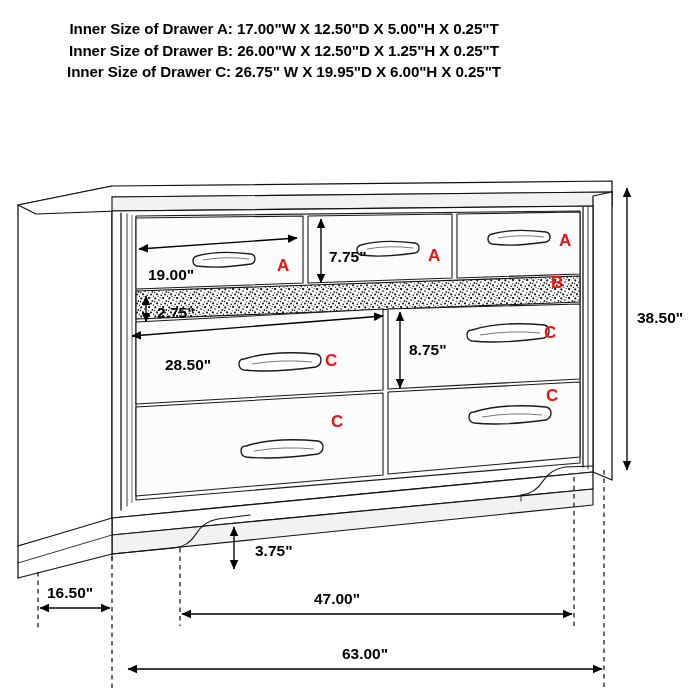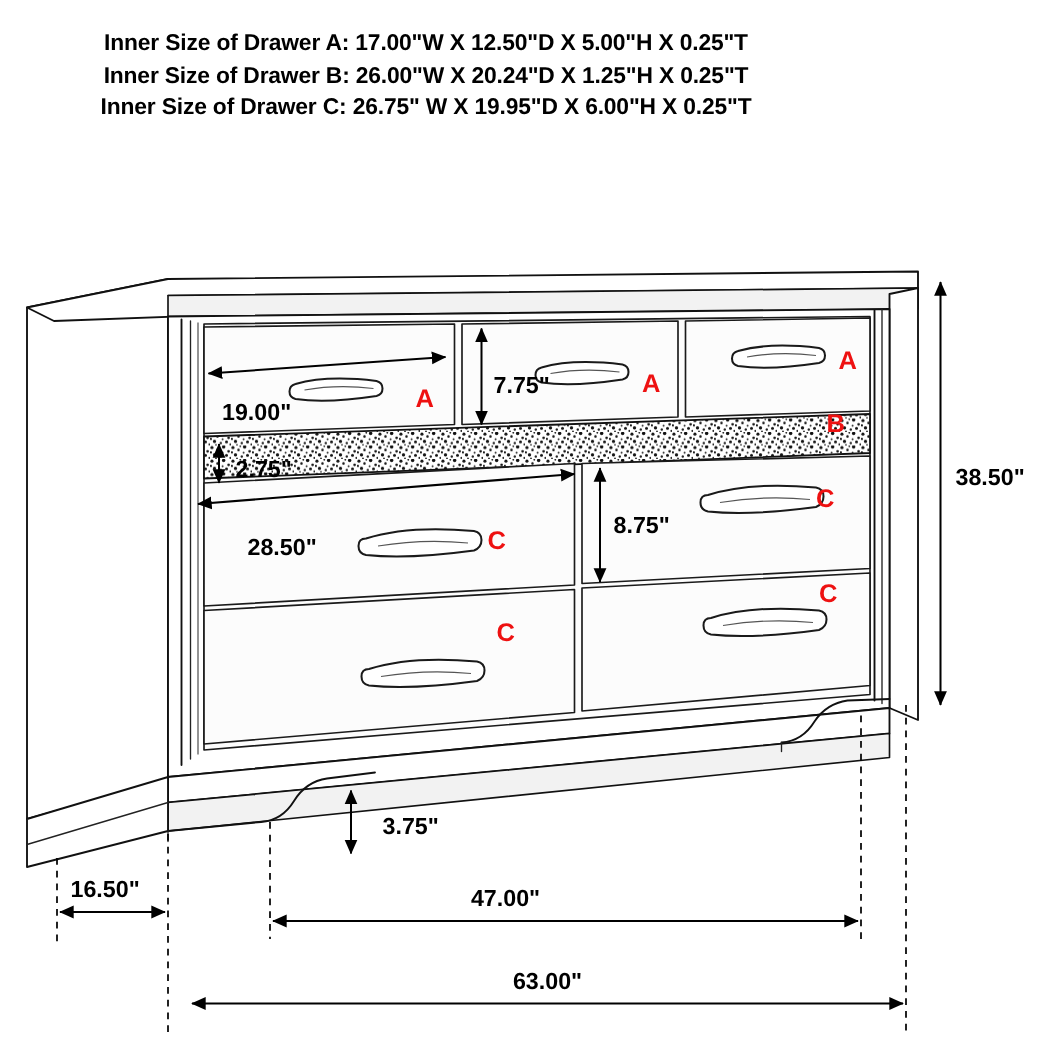--- a/index.html
+++ b/index.html
@@ -68,21 +68,21 @@
     fill: #ee1111;
   }
 </style>
 </head>
 <body>
 
 <div id="stage">
 
   <div class="spec-block">
     <div class="spec-line">Inner Size of Drawer A: 17.00"W X 12.50"D X 5.00"H X 0.25"T</div>
-    <div class="spec-line">Inner Size of Drawer B: 26.00"W X 20.24"D X 1.25"H X 0.25"T</div>
+    <div class="spec-line">Inner Size of Drawer B: 26.00"W X 12.50"D X 1.25"H X 0.25"T</div>
     <div class="spec-line">Inner Size of Drawer C: 26.75" W X 19.95"D X 6.00"H X 0.25"T</div>
   </div>
 
   <svg id="drawing" viewBox="0 0 700 700">
     <defs>
       <pattern id="glitterTex" width="14" height="9" patternUnits="userSpaceOnUse">
         <rect width="14" height="9" fill="#ffffff"></rect>
         <circle cx="1.3" cy="1.4" r="1.05" fill="#161616"></circle>
         <circle cx="5.0" cy="3.0" r="0.85" fill="#1c1c1c"></circle>
         <circle cx="9.1" cy="1.0" r="1.15" fill="#111111"></circle>

